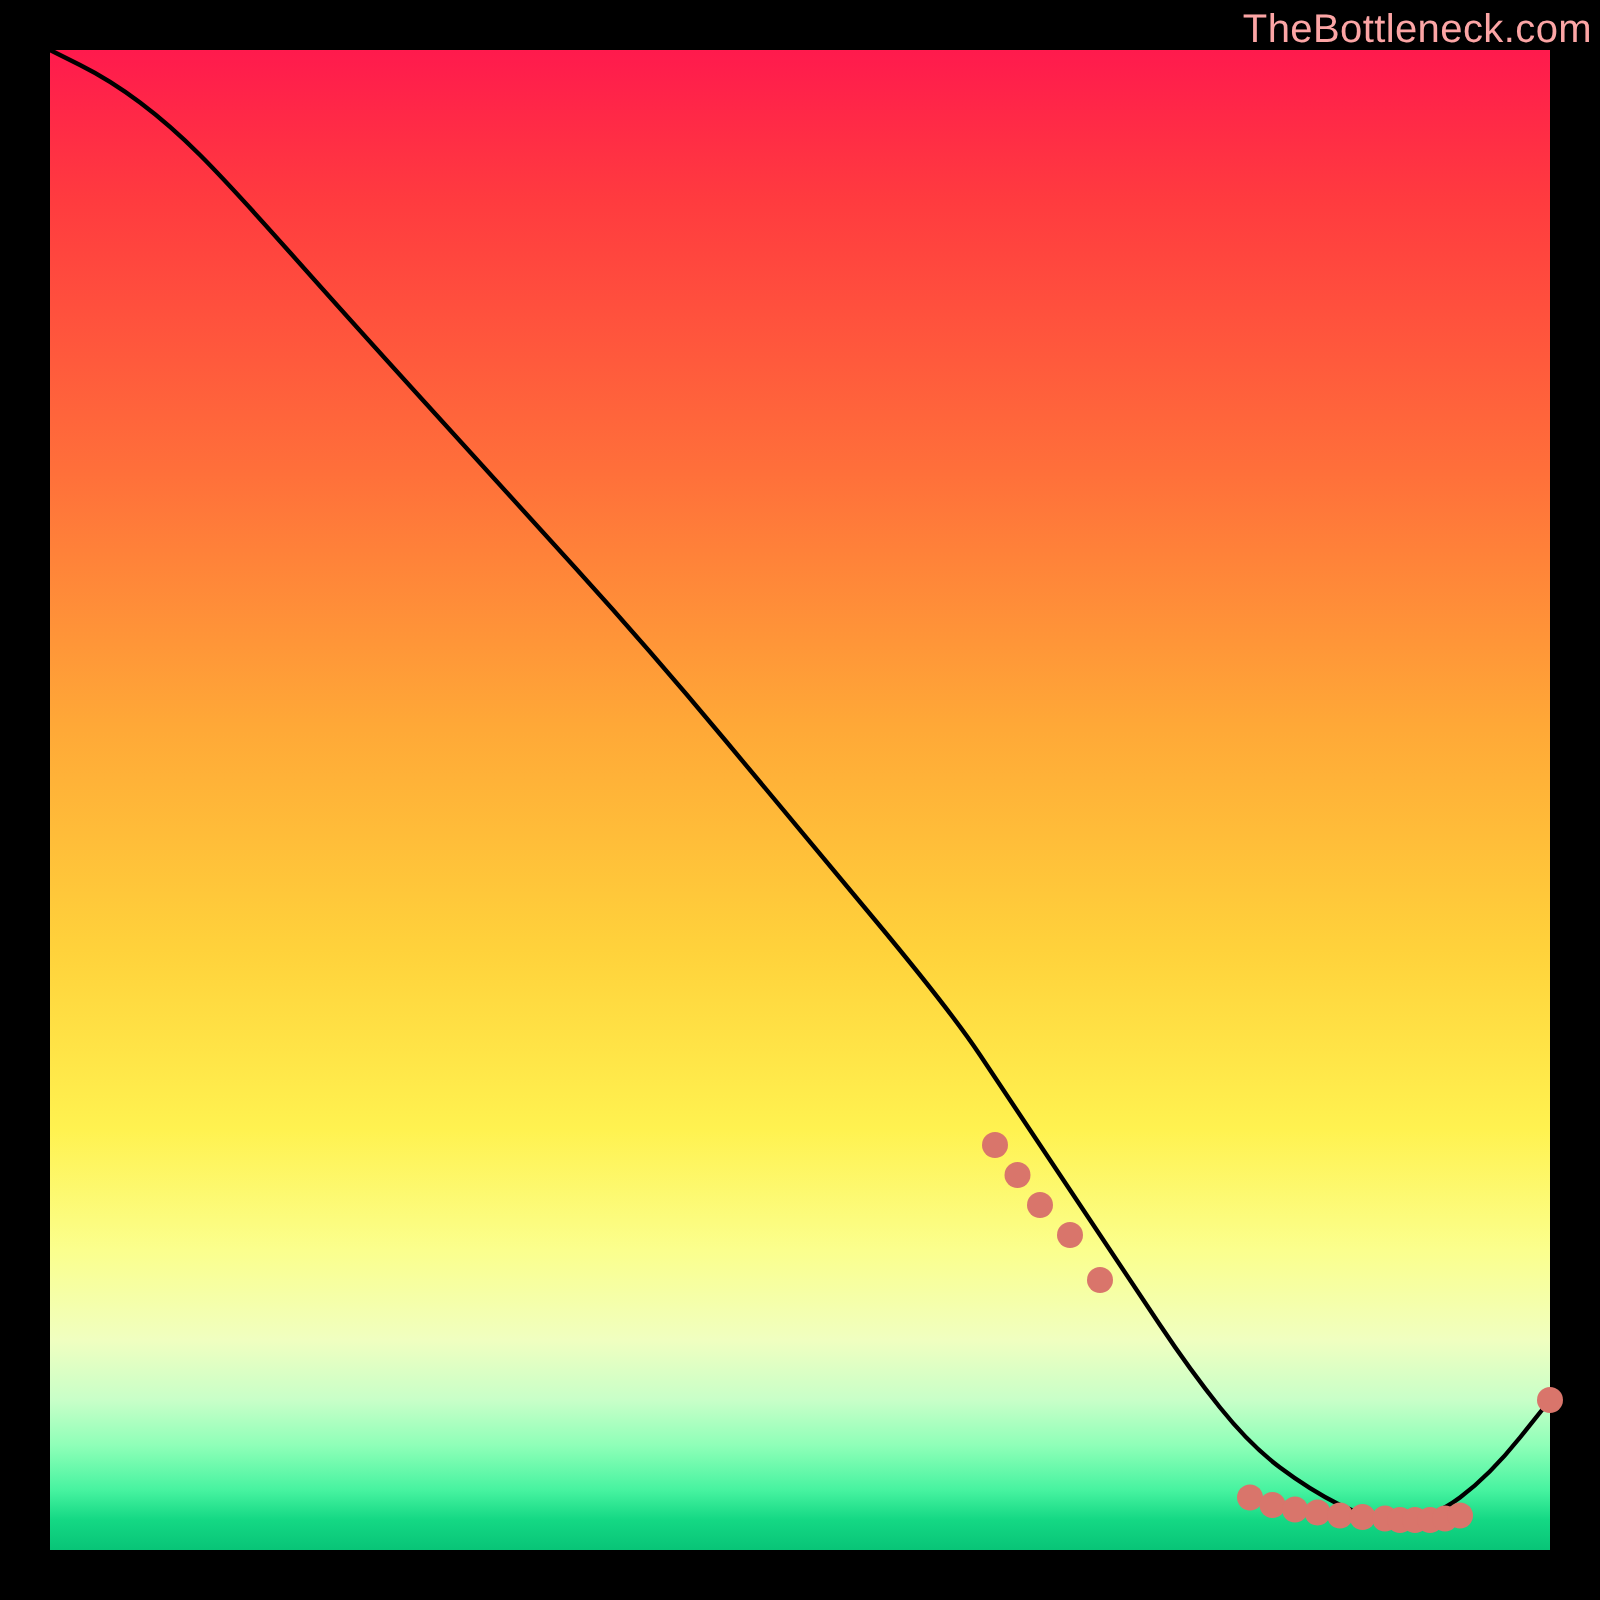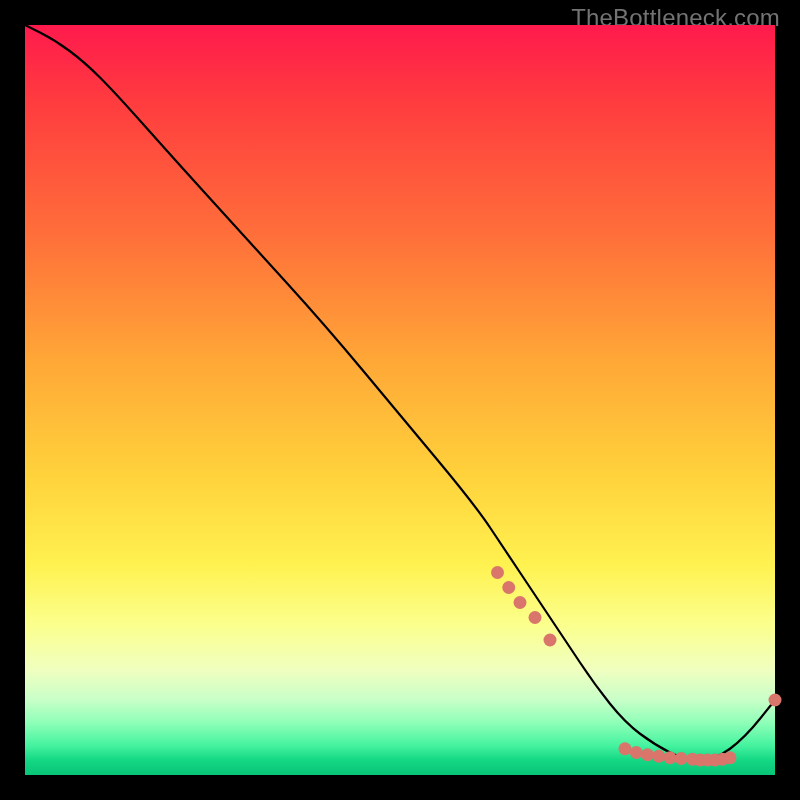--- a/index.html
+++ b/index.html
@@ -45,23 +45,23 @@
     position: absolute;
     left: 0;
     top: 0;
     width: 750px;
     height: 750px;
     overflow: visible;
   }
   .watermark {
     position: absolute;
     top: 4px;
-    right: 20px;
-    color: #737373;
-    font-size: 24px;
+    right: 4px;
+    color: #fca5a5;
+    font-size: 20px;
     letter-spacing: 0.2px;
     user-select: none;
   }
 </style>
 </head>
 <body>
 
 <div class="frame">
 
   <div class="watermark">TheBottleneck.com</div>

